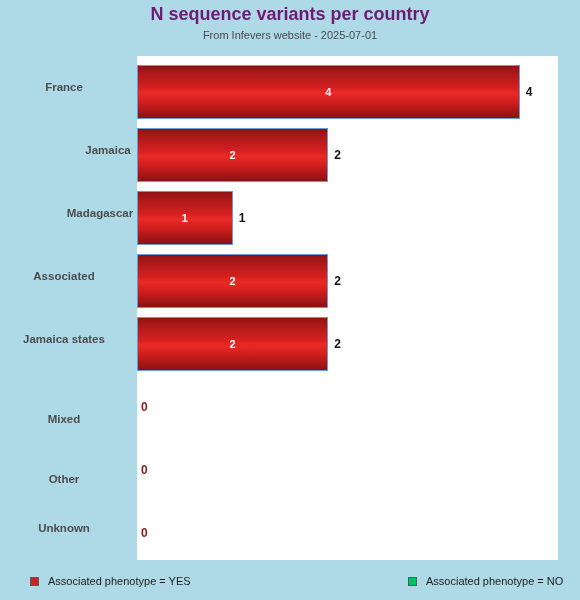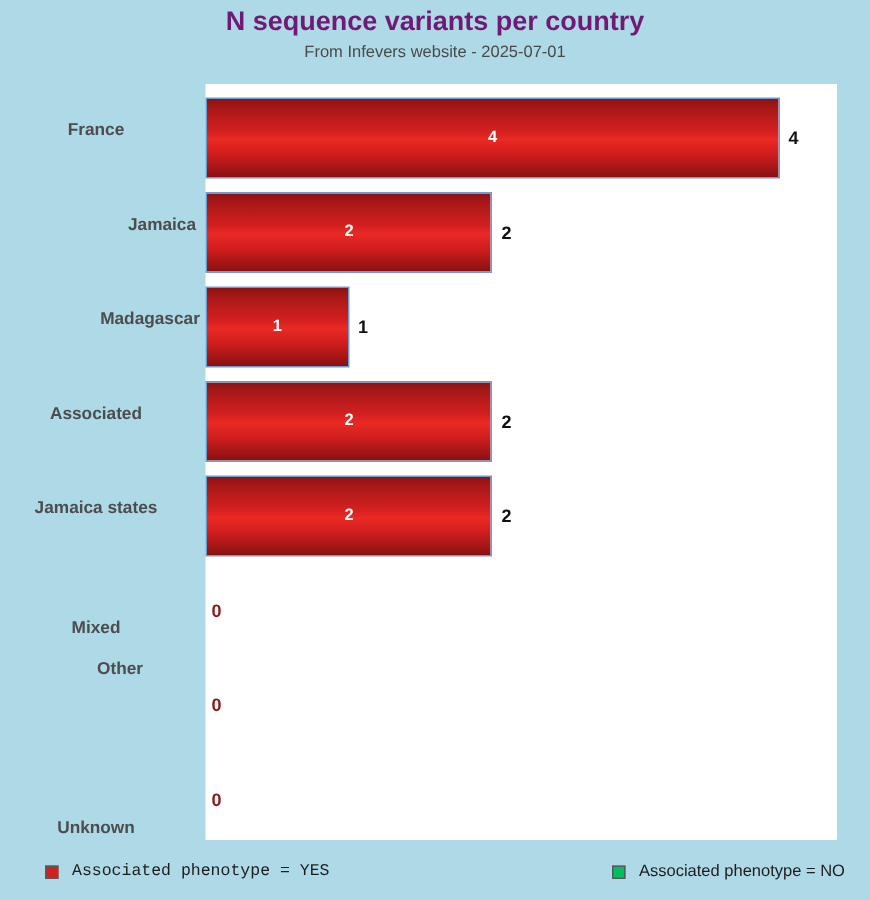--- a/index.html
+++ b/index.html
@@ -152,22 +152,22 @@
   <div class="chart-title">N sequence variants per country</div>
   <div class="chart-subtitle">From Infevers website - 2025-07-01</div>
 
   <div id="y-axis">
       <div class="ylabel" style="top: 80.5px;">France</div>
       <div class="ylabel" style="top: 143.5px; margin-left: 44px;">Jamaica</div>
       <div class="ylabel" style="top: 206.5px; padding-left: 36px;">Madagascar</div>
       <div class="ylabel" style="top: 269.5px;">Associated</div>
       <div class="ylabel" style="top: 332.5px;">Jamaica states</div>
       <div class="ylabel" style="top: 395.5px; margin-top: 17px;">Mixed</div>
-      <div class="ylabel" style="top: 440px; padding-left: 16px;">Other</div>
-      <div class="ylabel" style="top: 521.5px; margin-top: 24px;">Unknown</div>
+      <div class="ylabel" style="top: 473px;">Other</div>
+      <div class="ylabel" style="top: 521.5px;">Unknown</div>
     </div>
 
   <div class="plot-area" id="plot-area">
       <div class="cat-row" style="top: 0px;">
         <div class="bar-wrap" style="width: 382.727px;">
           <div class="bar">
             <div class="bar-inner-label">4</div>
           </div>
         </div>
         <div class="bar-outer-label" style="left: 388.727px;">4</div>
@@ -209,21 +209,21 @@
       </div>
       <div class="cat-row" style="top: 378px;">
         <div class="bar-outer-label zero">0</div>
       </div>
       <div class="cat-row" style="top: 441px;">
         <div class="bar-outer-label zero">0</div>
       </div>
     </div>
 
   <div class="legend" id="legend">
-      <div class="legend-item" style="left: 30px; font-family: Liberation Mono, monospace;">
+      <div class="legend-item" style="left: 30px;">
         <span class="legend-swatch" style="background: rgb(209, 32, 32);"></span>
         <span class="legend-text">Associated phenotype = YES</span>
       </div>
       <div class="legend-item" style="left: 408px;">
         <span class="legend-swatch" style="background: rgb(0, 191, 95);"></span>
         <span class="legend-text">Associated phenotype = NO</span>
       </div>
     </div>
 
 </div>

